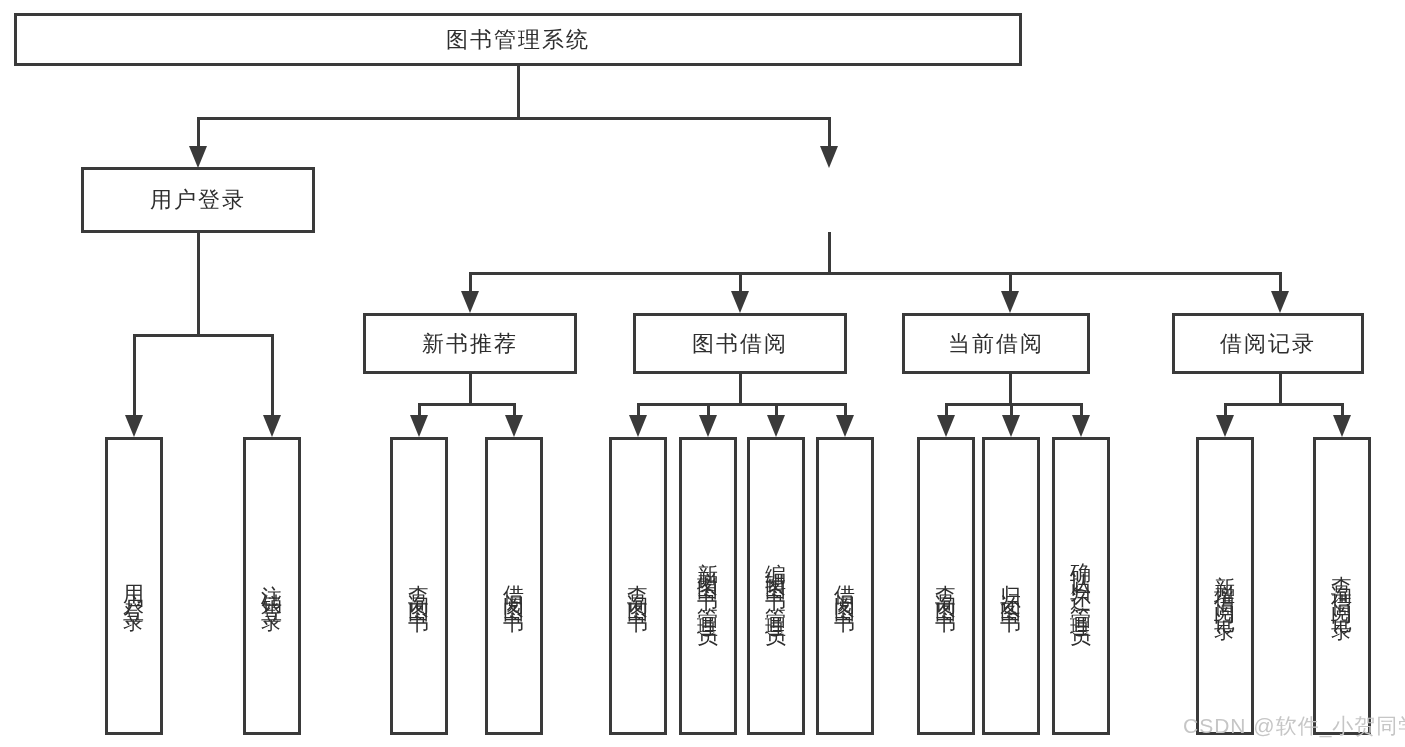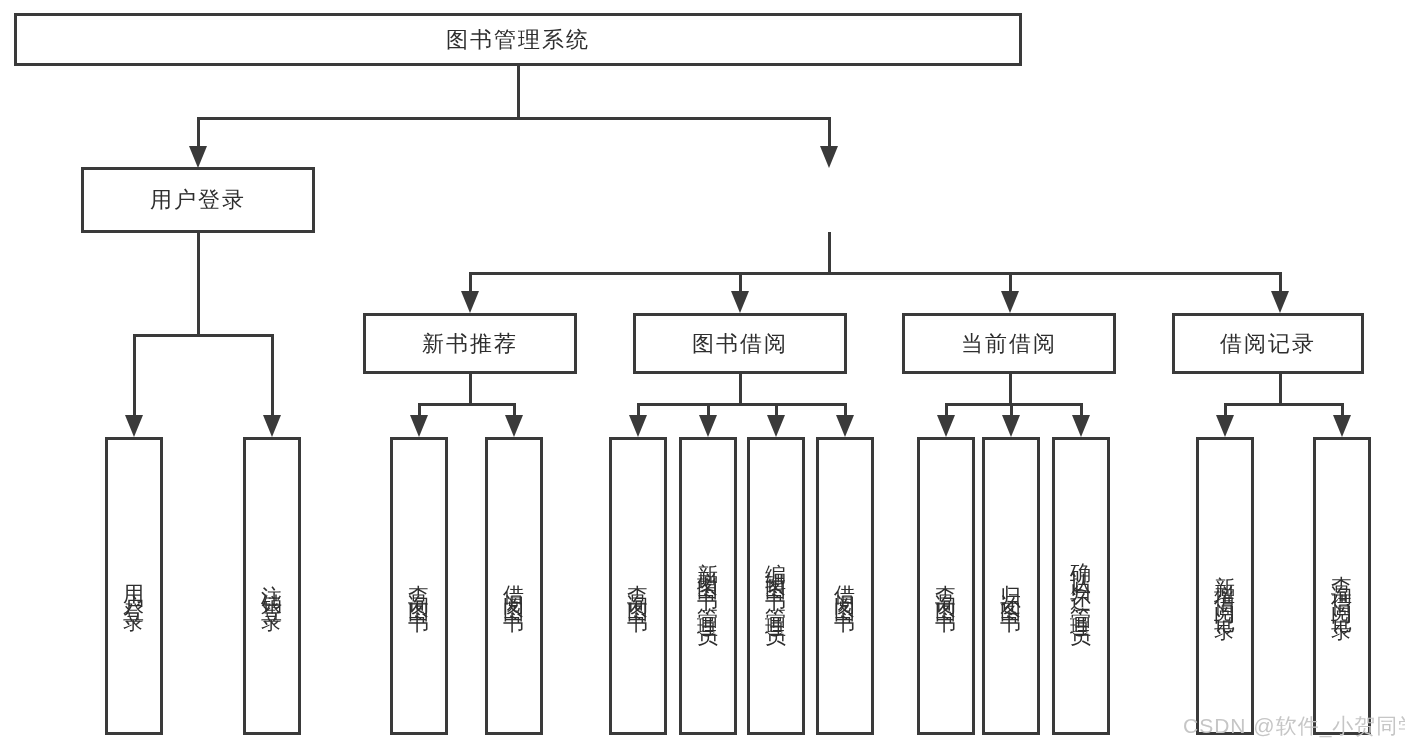--- a/index.html
+++ b/index.html
@@ -90,21 +90,21 @@
   <div class="v" style="left:739px; top:272px; height:23px;"></div>
   <div class="v" style="left:1009px; top:272px; height:23px;"></div>
   <div class="v" style="left:1279px; top:272px; height:23px;"></div>
   <div class="arrow" style="left:461px; top:291px;"></div>
   <div class="arrow" style="left:731px; top:291px;"></div>
   <div class="arrow" style="left:1001px; top:291px;"></div>
   <div class="arrow" style="left:1271px; top:291px;"></div>
 
   <div class="node" style="left:363px; top:313px; width:214px; height:61px;">新书推荐</div>
   <div class="node" style="left:633px; top:313px; width:214px; height:61px;">图书借阅</div>
-  <div class="node" style="left:902px; top:313px; width:214px; height:61px;">当前借阅</div>
+  <div class="node" style="left:902px; top:313px; width:188px; height:61px;">当前借阅</div>
   <div class="node" style="left:1172px; top:313px; width:192px; height:61px;">借阅记录</div>
 
   <div class="v" style="left:469px; top:373px; height:33px;"></div>
   <div class="h" style="left:418px; top:403px; width:98px;"></div>
   <div class="v" style="left:418px; top:403px; height:16px;"></div>
   <div class="v" style="left:513px; top:403px; height:16px;"></div>
   <div class="arrow" style="left:410px; top:415px;"></div>
   <div class="arrow" style="left:505px; top:415px;"></div>
 
   <div class="v" style="left:739px; top:373px; height:33px;"></div>

